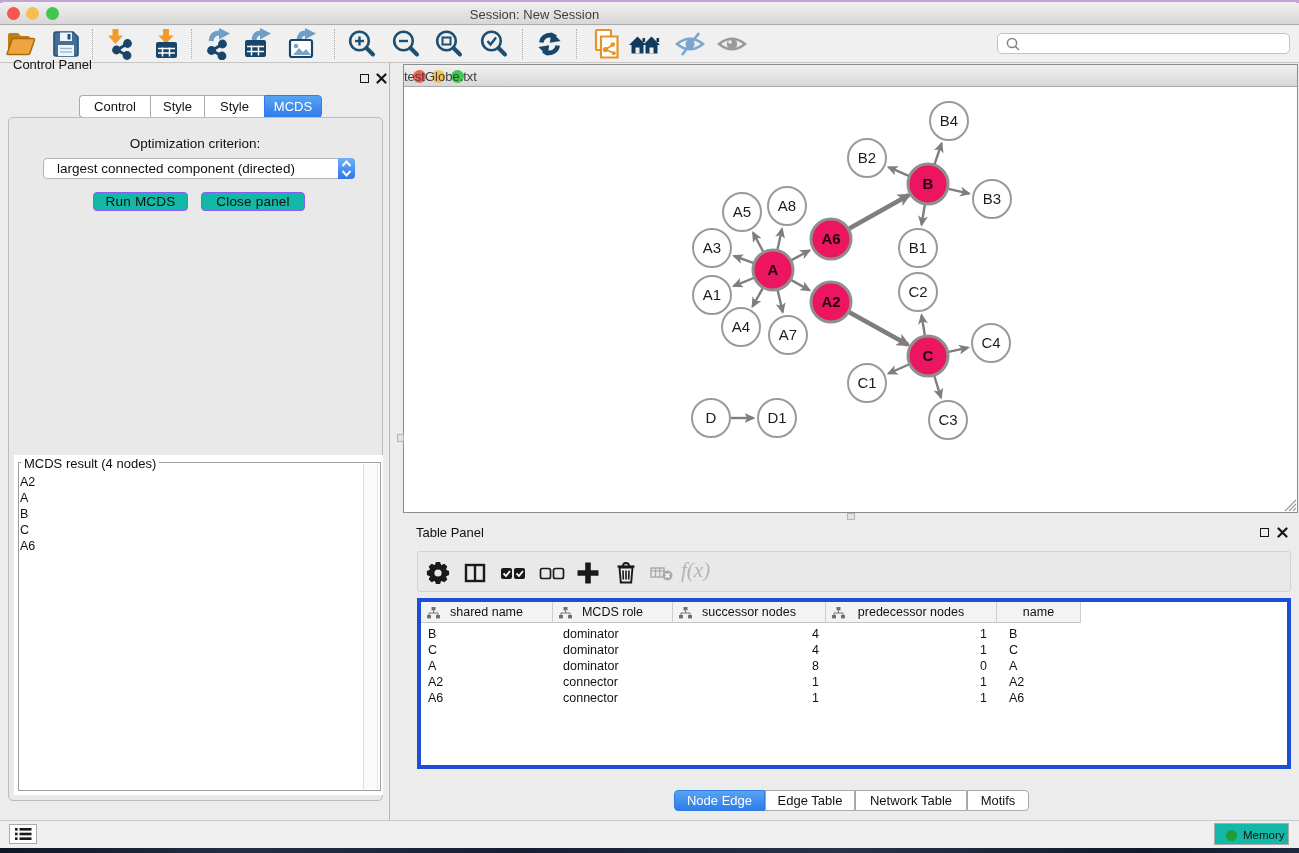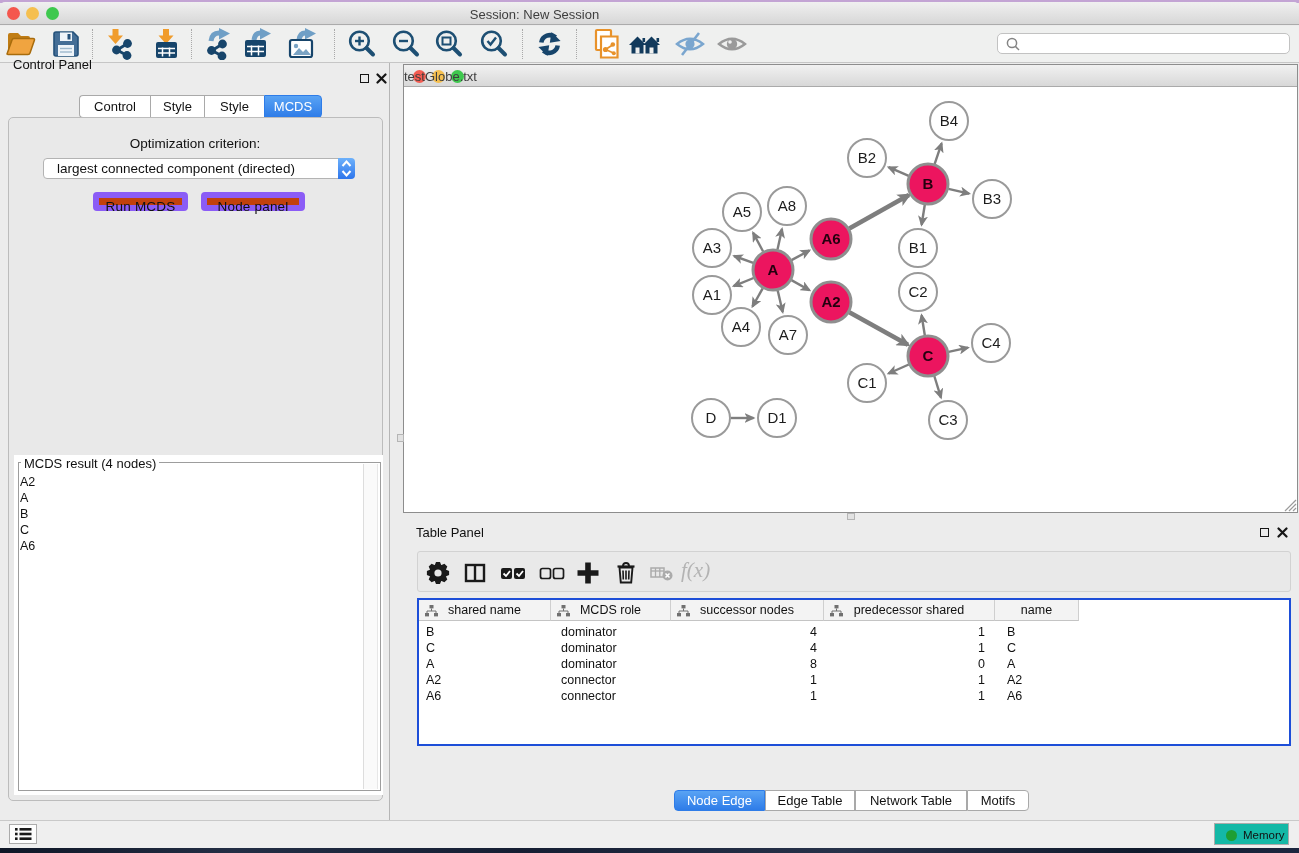--- a/index.html
+++ b/index.html
@@ -19,35 +19,35 @@
 #cpTitle{left:13px;top:57px;font-size:13px;color:#111}
 .wsq{position:absolute;width:8.5px;height:8.5px;border:1.8px solid #151515;background:transparent}
 #tabs{left:79px;top:95px;height:23px;font-size:13px}
 .tab{position:absolute;top:0;height:23px;background:#fff;border:1px solid #a9a9a9;color:#111;text-align:center;line-height:22px}
 .tabsel{background:linear-gradient(#59a3f4,#2e7ce8);color:#fff;border-color:#2e7ce8}
 #cpBody{left:8px;top:117px;width:375px;height:684px;background:#e9e9e9;border:1px solid #bcbcbc;border-radius:5px}
 #optlab{left:0;top:136px;width:390px;text-align:center;font-size:13.5px;color:#111}
 #combo{left:43px;top:158px;width:311px;height:21px;background:#fff;border:1px solid #b3b3b3;border-radius:4px}
 #comboTx{left:57px;top:161px;font-size:13.5px;color:#111}
 #stepper{left:338px;top:158px;width:17px;height:21px;background:linear-gradient(#6db1fb,#2d75ec);border-radius:0 4px 4px 0}
-.btn{position:absolute;top:192px;height:19px;background:#c2410c;border:6px solid #8b5cf6;border-radius:4px;font-size:13.5px;color:#111;text-align:center;line-height:17px;letter-spacing:.2px}
+.btn{position:absolute;top:192px;height:19px;background:#14b8a6;border:1px solid #8b5cf6;border-radius:4px;font-size:13.5px;color:#111;text-align:center;line-height:17px;letter-spacing:.2px}
 #mcdsbox{left:14px;top:455px;width:369px;height:340px;background:#fff}
 #mcdsborder{left:18px;top:462px;width:363px;height:329px;border:1px solid #9d9d9d}
 #mcdslegend{left:21px;top:456px;background:#fff;padding:0 3px;font-size:13px;color:#111}
 #mcdslist{left:20px;top:474px;width:340px;font-size:12.5px;color:#111;line-height:16px}
 #mcdssb{left:363px;top:464px;width:15px;height:325px;background:#fafafa;border-left:1px solid #ddd;border-right:1px solid #e7e7e7}
 
 #nwin{left:403px;top:64px;width:895px;height:449px;background:#fff;border:1px solid #8d8d8d}
 #nwtb{left:0;top:0;width:893px;height:22px;background:linear-gradient(#f1f1f1,#d8d8d8);border-bottom:1px solid #aaa}
 #nwtb .tl{position:absolute;top:4.5px;width:13px;height:13px;border-radius:50%}
 #nwtitle{left:0;top:4px;width:893px;text-align:left;font-size:13px;color:#3e3e3e}
 
 #tpTitle{left:416px;top:525px;font-size:13px;color:#111}
 #ttool{left:417px;top:551px;width:874px;height:41px;background:#e9e9e9;border:1px solid #d2d2d2;border-radius:3px}
-#tbl{left:417px;top:598px;width:874px;height:148px;background:#fff;border:2px solid #1d4ed8}
+#tbl{left:417px;top:598px;width:874px;height:171px;background:#fff;border:4px solid #1d4ed8}
 .th{position:absolute;top:0;height:21px;background:#f3f3f3;border-right:1px solid #cfcfcf;border-bottom:1px solid #c4c4c4;font-size:12.5px;color:#111;text-align:center;line-height:21px}
 .td{position:absolute;font-size:12.5px;color:#111;height:16px;line-height:16px}
 .tti{position:absolute;top:7px;width:28px;height:28px}
 .btab{position:absolute;top:790px;height:21px;background:#fff;border:1px solid #a9a9a9;font-size:13px;color:#111;text-align:center;line-height:20px}
 
 #sbar{left:0;top:820px;width:1299px;height:28px;background:#efefef;border-top:1px solid #c9c9c9}
 #lstbtn{left:9px;top:824px;width:28px;height:20px;background:#fdfdfd;border:1px solid #ababab}
 #membtn{left:1214px;top:823px;width:75px;height:22px;background:#14b8a6;border:1px solid #ababab;font-size:12px;color:#111}
 #dstrip{left:0;top:848px;width:1299px;height:5px;background:linear-gradient(90deg,#0e1626,#232e45 18%,#151e33 40%,#27324a 65%,#101a2c 88%,#1c2740)}
 </style></head>
@@ -209,21 +209,21 @@
 </div>
 <div class="abs" id="cpBody"></div>
 <div class="abs" id="optlab">Optimization criterion:</div>
 <div class="abs" id="combo"></div>
 <div class="abs" id="comboTx">largest connected component (directed)</div>
 <div class="abs" id="stepper"><svg width="17" height="21" viewBox="0 0 17 21">
       <path d="M4.5 8 L8.5 3.5 L12.5 8" fill="none" stroke="#fff" stroke-width="2"></path>
       <path d="M4.5 13 L8.5 17.5 L12.5 13" fill="none" stroke="#fff" stroke-width="2"></path>
     </svg></div>
 <div class="btn" style="left:93px;width:95px">Run MCDS</div>
-<div class="btn" style="left:201px;width:104px">Node panel</div>
+<div class="btn" style="left:201px;width:104px">Close panel</div>
 <div class="abs" id="mcdsbox"></div>
 <div class="abs" id="mcdsborder"></div>
 <div class="abs" id="mcdssb"></div>
 <div class="abs" id="mcdslegend">MCDS result (4 nodes)</div>
 <div class="abs" id="mcdslist">A2<br>A<br>B<br>C<br>A6</div>
 <div class="abs" id="nwin">
   <div class="abs" id="nwtb">
     <div class="tl" style="left:9px;background:#f45c52"></div>
     <div class="tl" style="left:28px;background:#f5bf4f"></div>
     <div class="tl" style="left:47px;background:#3ec84e"></div>
@@ -357,21 +357,21 @@
       </g>
       <circle cx="19.5" cy="16.5" r="5" fill="#ababab"></circle>
       <path d="M17.5 14.5 l4 4 m0 -4 l-4 4" stroke="#fff" stroke-width="1.5"></path>
     </svg>
 <div class="abs" style="left:263px;top:6px;font:italic 21px 'Liberation Serif',serif;color:#b3b3b3">f(x)</div>
 </div>
 <div class="abs" id="tbl">
 <div class="th" style="left:0;width:132px">shared name</div>
 <div class="th" style="left:132px;width:120px">MCDS role</div>
 <div class="th" style="left:252px;width:153px">successor nodes</div>
-<div class="th" style="left:405px;width:171px">predecessor shared</div>
+<div class="th" style="left:405px;width:171px">predecessor nodes</div>
 <div class="th" style="left:576px;width:84px">name</div>
 <svg class="abs" style="left:6px;top:5px" width="13" height="12" viewBox="0 0 13 12">
       <g fill="#707070">
         <rect x="4.5" y="0" width="4" height="3.4"></rect>
         <rect x="0" y="8" width="4" height="3.4"></rect>
         <rect x="9" y="8" width="4" height="3.4"></rect>
       </g>
       <path d="M6.5 3.5 v2.5 M2 8 V6 h9 v2" stroke="#707070" fill="none"></path>
     </svg>
 <svg class="abs" style="left:138px;top:5px" width="13" height="12" viewBox="0 0 13 12">

